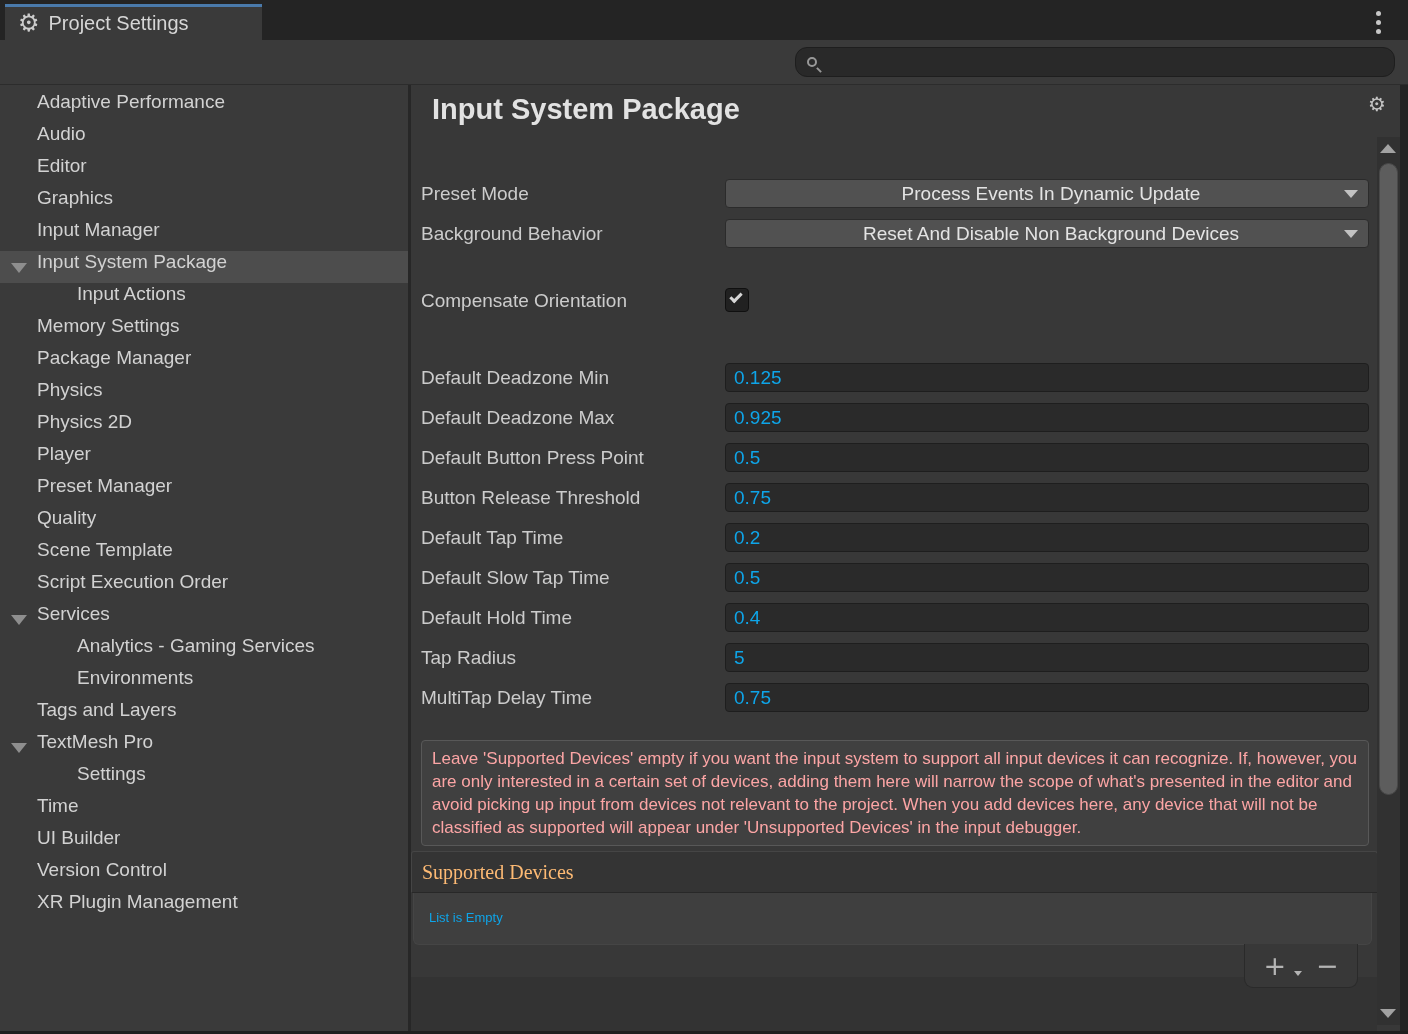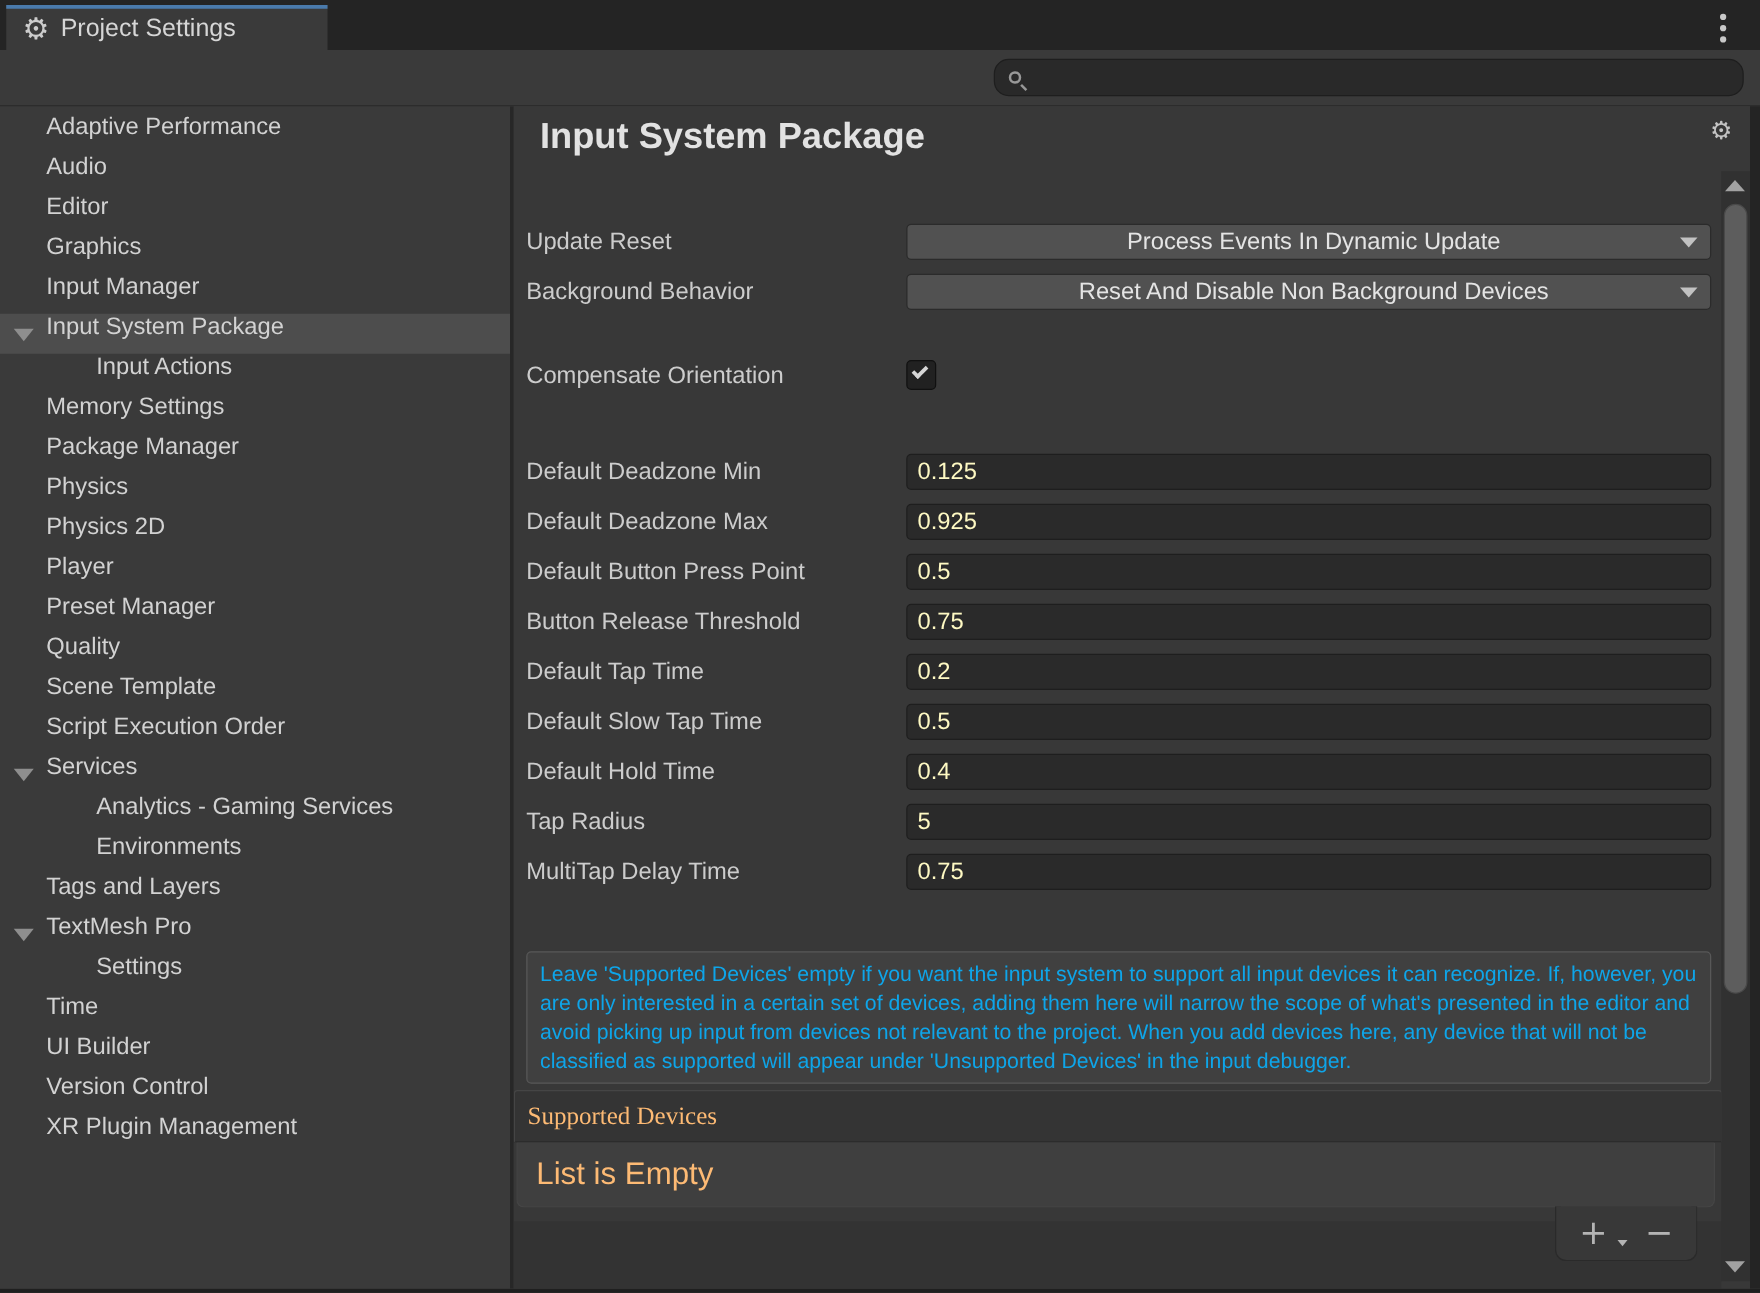--- a/index.html
+++ b/index.html
@@ -55,32 +55,32 @@
   .form{padding:0 39px 0 10px;}
   .frow{display:flex;height:29px;align-items:flex-start;}
   .frow + .frow{margin-top:11px;}
   .frow-label{width:304px;flex:none;font-size:19px;color:#cccccc;line-height:29px;white-space:nowrap;}
   .dropdown{flex:1;height:29px;background:#515151;border:1px solid #2b2b2b;border-radius:4px;
             position:relative;cursor:pointer;text-align:center;}
   .dd-text{display:block;line-height:27px;padding-left:8px;font-size:19px;color:#e4e4e4;white-space:nowrap;}
   .dd-arrow{position:absolute;right:10px;top:10px;width:0;height:0;
             border-left:7px solid transparent;border-right:7px solid transparent;border-top:8px solid #c2c2c2;}
   .numfield{flex:1;height:29px;background:#2a2a2a;border:1px solid #1e1e1e;border-radius:4px;
-            line-height:27px;padding-left:8px;font-size:19px;color:#fef9c3;cursor:text;}
+            line-height:27px;padding-left:8px;font-size:19px;color:#0ea5e9;cursor:text;}
   .checkbox{width:24px;height:24px;margin-top:2px;background:#212121;border:1px solid #101010;
             border-radius:4px;position:relative;cursor:pointer;}
   .checkmark{position:absolute;left:4px;top:4px;width:12px;height:7px;
             border-left:3px solid #d6d6d6;border-bottom:3px solid #d6d6d6;transform:rotate(-45deg);}
-  .helpbox{margin-top:49px;background:#404040;border:1px solid #585858;border-radius:4px;
-           padding:6px 10px;font-size:17px;line-height:23px;color:#0ea5e9;}
+  .helpbox{margin-top:28px;background:#404040;border:1px solid #585858;border-radius:4px;
+           padding:6px 10px;font-size:17px;line-height:23px;color:#fca5a5;}
   .list-header{margin:5px 30px 0 0;height:42px;background:#343434;border:1px solid #454545;
            border-bottom:1px solid #282828;border-radius:3px 3px 0 0;line-height:40px;padding-left:10px;
            font-size:20px;color:#fdba74;font-family:Liberation Serif, serif;}
   .list-body{margin:0 36px 0 2px;height:52px;background:#3f3f3f;border:1px solid #454545;border-top:none;
-           border-radius:0 0 6px 6px;line-height:50px;padding-left:15px;font-size:25px;color:#fdba74;}
+           border-radius:0 0 6px 6px;line-height:50px;padding-left:15px;font-size:13px;color:#0ea5e9;}
   .list-footer{float:right;margin:-1px 50px 0 0;width:114px;height:44px;background:#383838;
            border:1px solid #2a2a2a;border-top:none;border-radius:0 0 9px 9px;
            display:flex;align-items:center;justify-content:center;gap:30px;position:relative;z-index:2;}
   .lf-btn{color:#b4b4b4;font-size:27px;line-height:1;cursor:pointer;position:relative;font-family:"DejaVu Sans",sans-serif;}
   .plus-caret{position:absolute;right:-7px;bottom:-4px;width:0;height:0;
            border-left:4px solid transparent;border-right:4px solid transparent;border-top:5px solid #b4b4b4;}
 </style>
 </head>
 <body>
 
@@ -194,21 +194,21 @@
     <div class="main">
       <div class="bottom-strip"></div>
 
       <div class="panel-header">
         <span class="panel-title">Input System Package</span>
         <span class="panel-gear">⚙</span>
       </div>
 
       <div class="form">
           <div class="frow">
-            <span class="frow-label">Update Reset</span>
+            <span class="frow-label">Preset Mode</span>
             <div class="dropdown">
               <span class="dd-text">Process Events In Dynamic Update</span>
               <span class="dd-arrow"></span>
             </div>
           </div>
           <div class="frow">
             <span class="frow-label">Background Behavior</span>
             <div class="dropdown">
               <span class="dd-text">Reset And Disable Non Background Devices</span>
               <span class="dd-arrow"></span>

